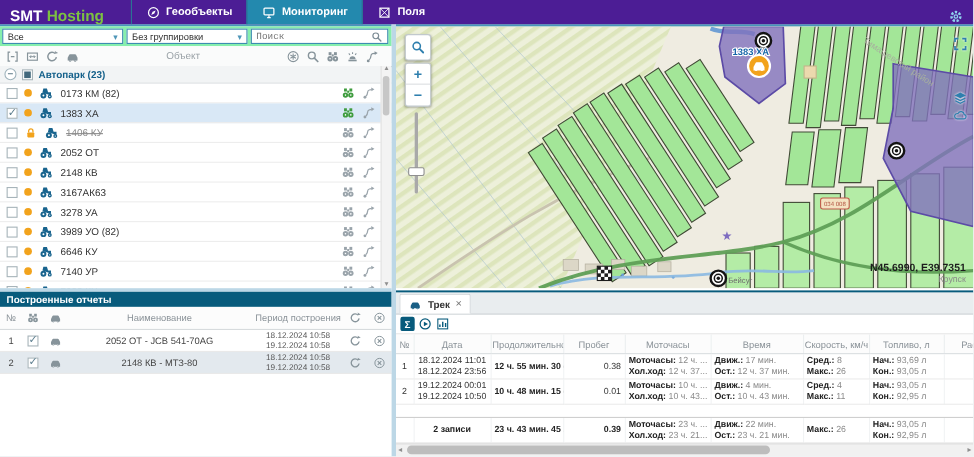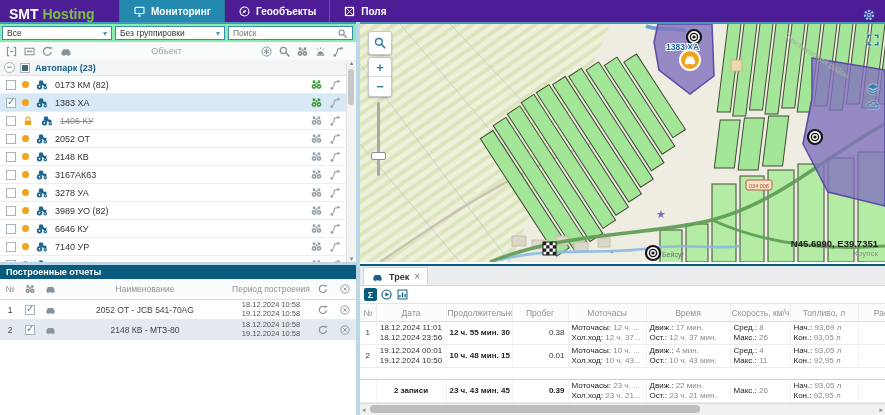--- a/index.html
+++ b/index.html
@@ -15,21 +15,21 @@
   .tab.active{background:#2389ae}
   .gear{margin-left:auto;margin-right:9px;color:#8ed0ec}
 
   
   .leftcol{position:absolute;left:0;top:22px;width:356px;height:240px;background:#fff;border-top:2px solid #4796ba;box-sizing:border-box}
   .filters{display:flex;height:16px;gap:3px;padding:1px 3px 1px 2px;background:#86efac;align-items:center}
   .select,.search{background:#fff;border:1px solid #3d8cb0;font-size:8.5px;color:#333;display:flex;align-items:center;padding:0 4px;height:12px}
   .select{flex:1}
   .search{flex:1.15}
   .select .chev{margin-left:auto;color:#4f96b8;font-size:8px}
-  .search input{border:0;outline:0;font-size:8.5px;width:100%;color:#333;padding:0;font-family:Liberation Sans, sans-serif}
+  .search input{border:0;outline:0;font-size:8.5px;width:100%;color:#333;padding:0;font-family:Liberation Mono, monospace}
   .search .mag{margin-left:auto;color:#7d8d96}
 
   .obj-toolbar{height:18px;background:#fafbfb;border-bottom:1px solid #737373;display:flex;align-items:center;padding:0 5px;gap:5px;color:#87949b}
   .obj-toolbar .title{flex:1;text-align:center;color:#9aa2a7;font-size:9px}
 
   .obj-list{position:absolute;top:36px;bottom:0;left:0;right:0;overflow:hidden}
   .grp{height:15px;background:#f2f4f5;border-bottom:1px solid #dfe3e5;display:flex;align-items:center;gap:5px;padding:0 4px;font-size:9px;font-weight:bold;color:#14608a}
   .collapse{width:11px;height:11px;border:1px solid #9fb3bc;border-radius:50%;color:#6c8794;font-size:9px;line-height:9px;text-align:center;background:#fff;box-sizing:border-box}
   .cb{width:10px;height:10px;border:1px solid #a7b4ba;background:#fff;position:relative;box-sizing:border-box;flex:none}
   .cb.part::after{content:"";position:absolute;inset:1px;background:#43697d}
@@ -85,21 +85,21 @@
   .tbar{height:17px;display:flex;align-items:center;gap:3px;padding:0 4px;border-bottom:1px solid #e4e4e4;flex:none}
   .tbtn{width:13px;height:13px;display:flex;align-items:center;justify-content:center;font-size:9px;box-sizing:border-box}
   .tbtn.f{background:#085b7c;color:#fff;border-radius:2px;font-weight:bold}
   .tbtn.o{color:#085b7c}
   .ttable{flex:1;overflow:hidden;position:relative}
   table.tk{border-collapse:collapse;table-layout:fixed;width:560px;font-size:8px;color:#333}
   table.tk th{font-weight:normal;color:#8a9298;font-size:8.5px;height:15px;border-bottom:1px solid #dadee0;border-right:1px solid #eceff0;background:#fcfcfc;overflow:hidden;white-space:nowrap}
   table.tk td{height:20px;border-bottom:1px solid #ececec;border-right:1px solid #f1f3f4;padding:1px 3px;overflow:hidden;white-space:nowrap;vertical-align:middle;line-height:1.2}
   .ctr{text-align:center}.rgt{text-align:right}
   .dur{font-weight:bold;color:#222}
-  .lab{font-weight:normal;color:#222}.val{color:#8a8a8a}
+  .lab{font-weight:bold;color:#222}.val{color:#8a8a8a}
   .totals{flex:none;border-top:1px solid #cfcfcf}
   .totals td{height:24px;border-bottom:0}
   .totals .cnt,.totals .dur,.totals .mil{font-weight:bold;color:#222}
   .hscroll{height:11px;background:#f1f1f1;border-top:1px solid #dcdcdc;position:relative;flex:none}
   .hthumb{position:absolute;left:10px;top:1px;height:8px;width:330px;background:#bdbdbd;border-radius:4px}
   .hs-ar{position:absolute;top:0;font-size:7px;color:#8f8f8f;line-height:11px}
 </style>
 </head>
 <body>
 
@@ -201,31 +201,31 @@
         <path d="M5.8 5.8 l4.4 4.4 M10.2 5.8 l-4.4 4.4" stroke="currentColor" stroke-width="1.3"></path>
       </symbol>
   </defs>
 </svg>
 
 <div id="app">
 
   <div class="header">
     <div class="logo"><span>SMT</span> <span class="g">Hosting</span></div>
     <div class="tabs">
+      <div class="tab">
+          <svg class="ic" width="13" height="13">
+            <use href="#i-compass"></use>
+          </svg>
+          <span>Геообъекты</span>
+        </div>
       <div class="tab active">
           <svg class="ic" width="13" height="13">
             <use href="#i-monitor"></use>
           </svg>
           <span>Мониторинг</span>
-        </div>
-      <div class="tab">
-          <svg class="ic" width="13" height="13">
-            <use href="#i-compass"></use>
-          </svg>
-          <span>Геообъекты</span>
         </div>
       <div class="tab">
           <svg class="ic" width="13" height="13">
             <use href="#i-grid"></use>
           </svg>
           <span>Поля</span>
         </div>
     </div>
     <div class="gear">
         <svg class="ic" width="14" height="14">

